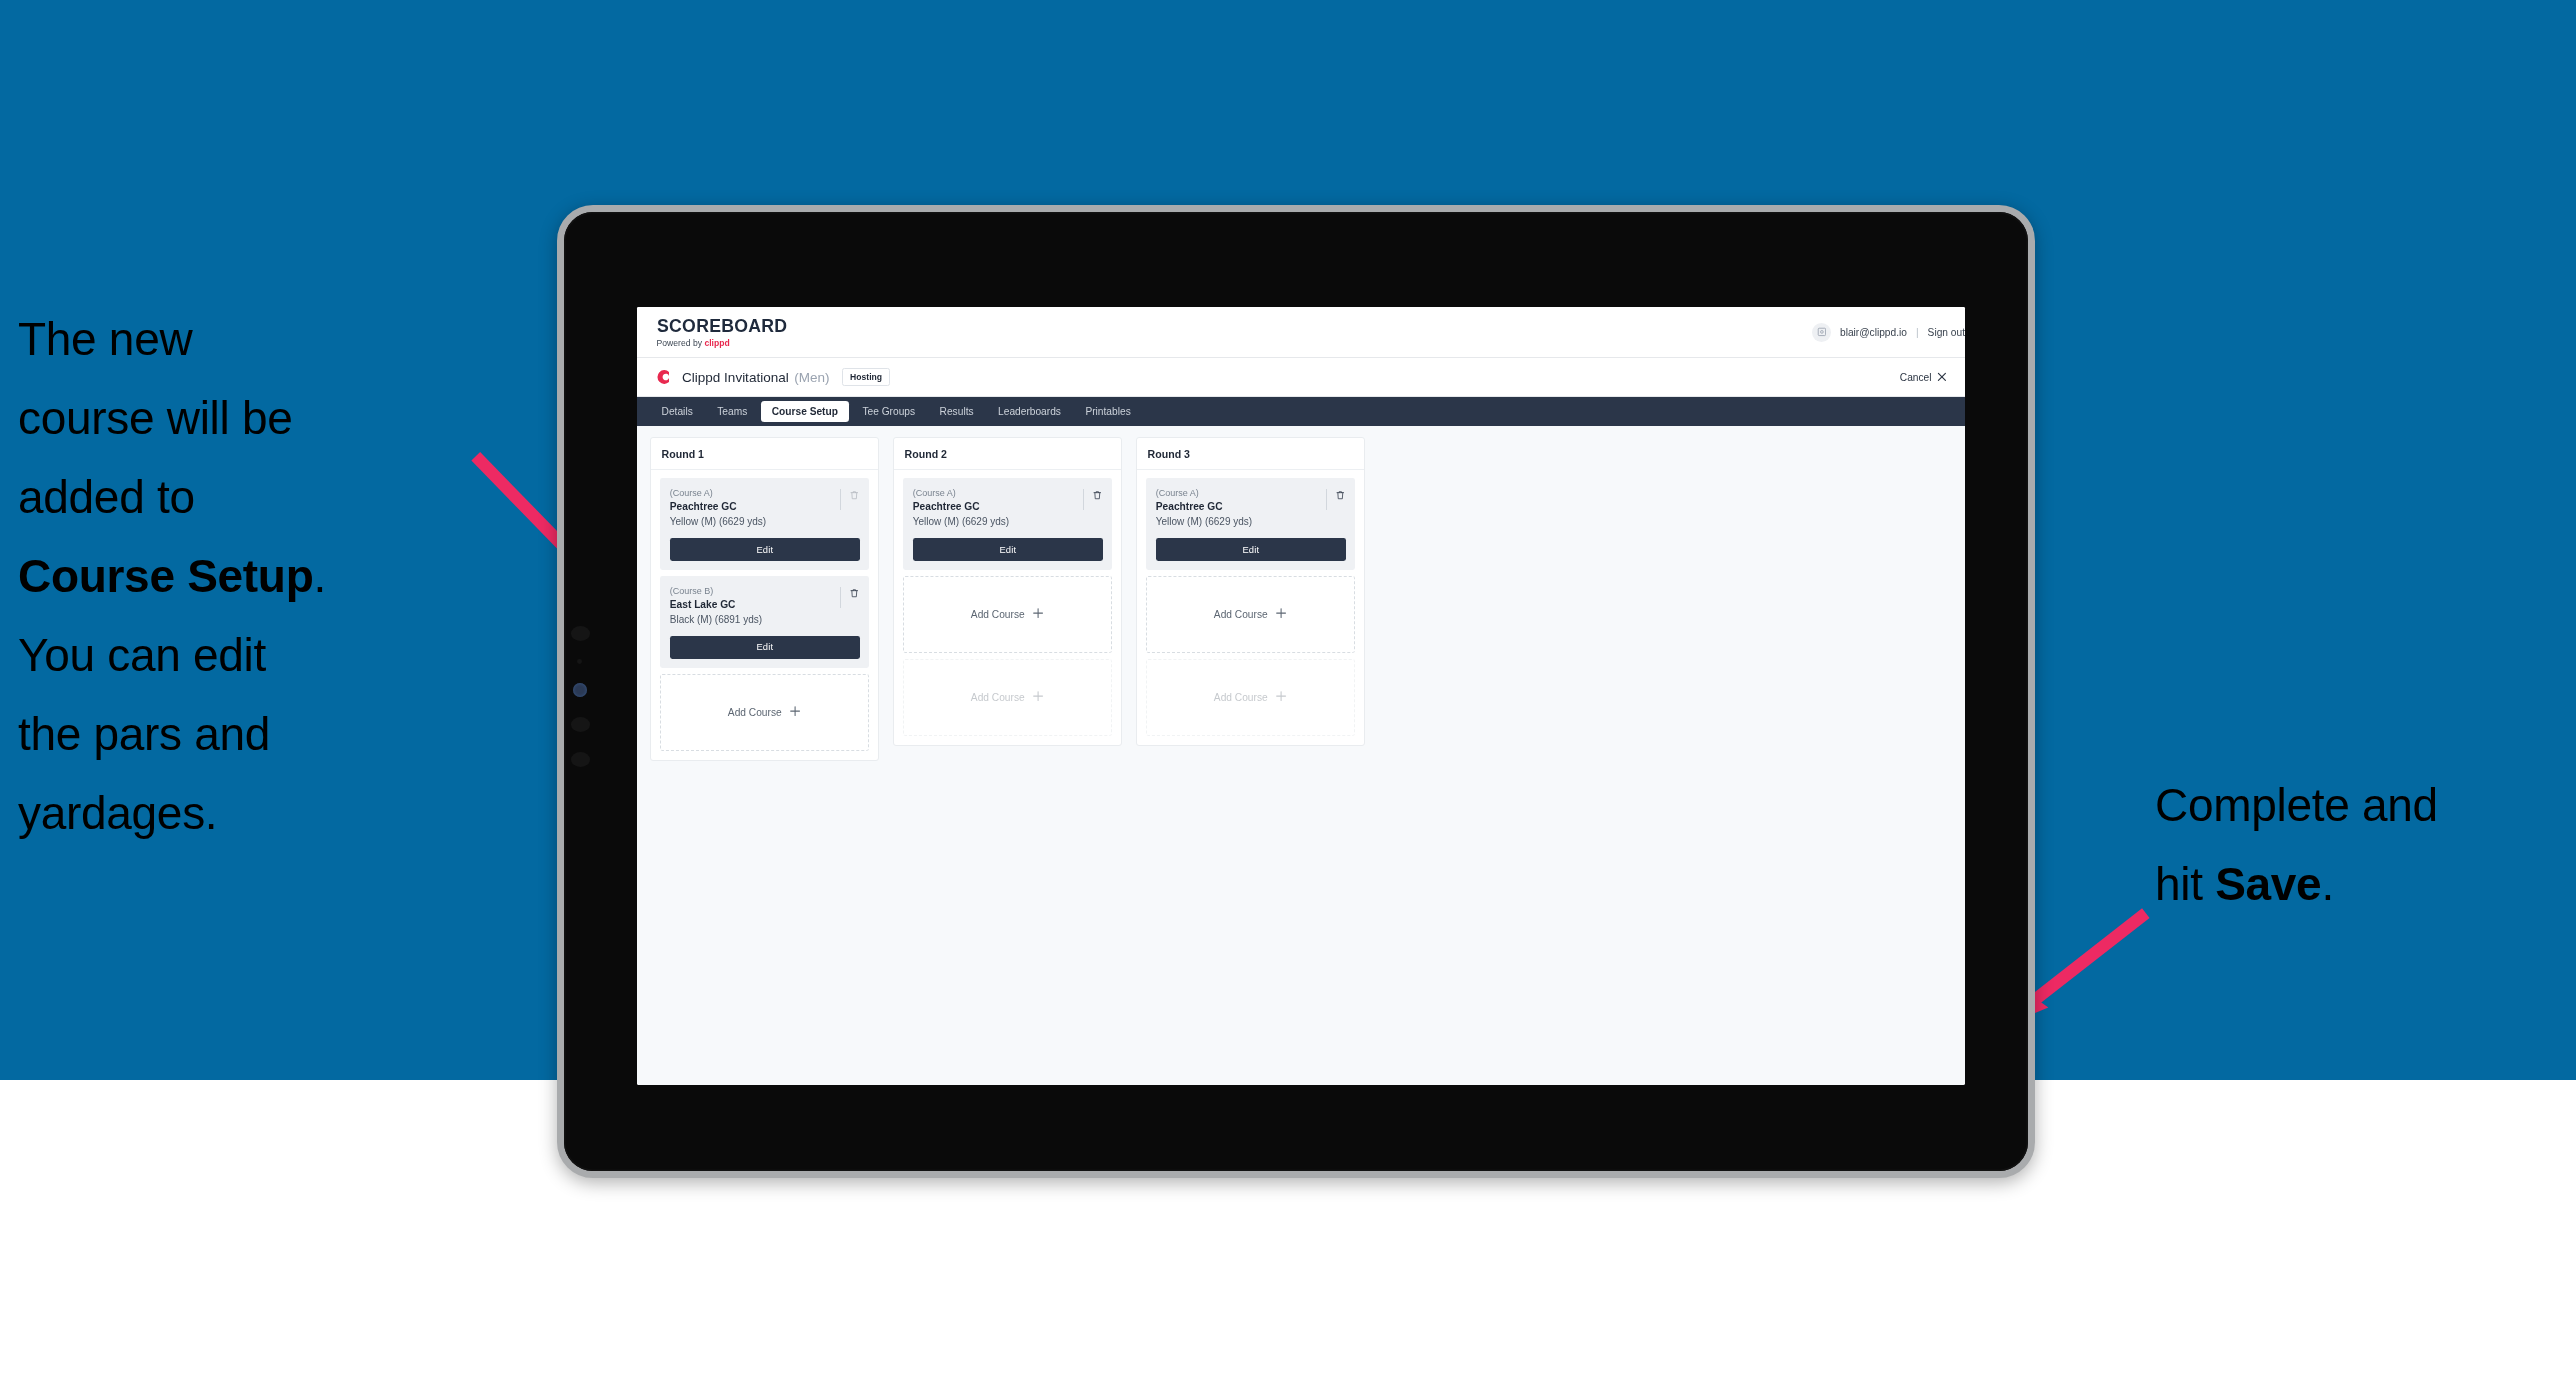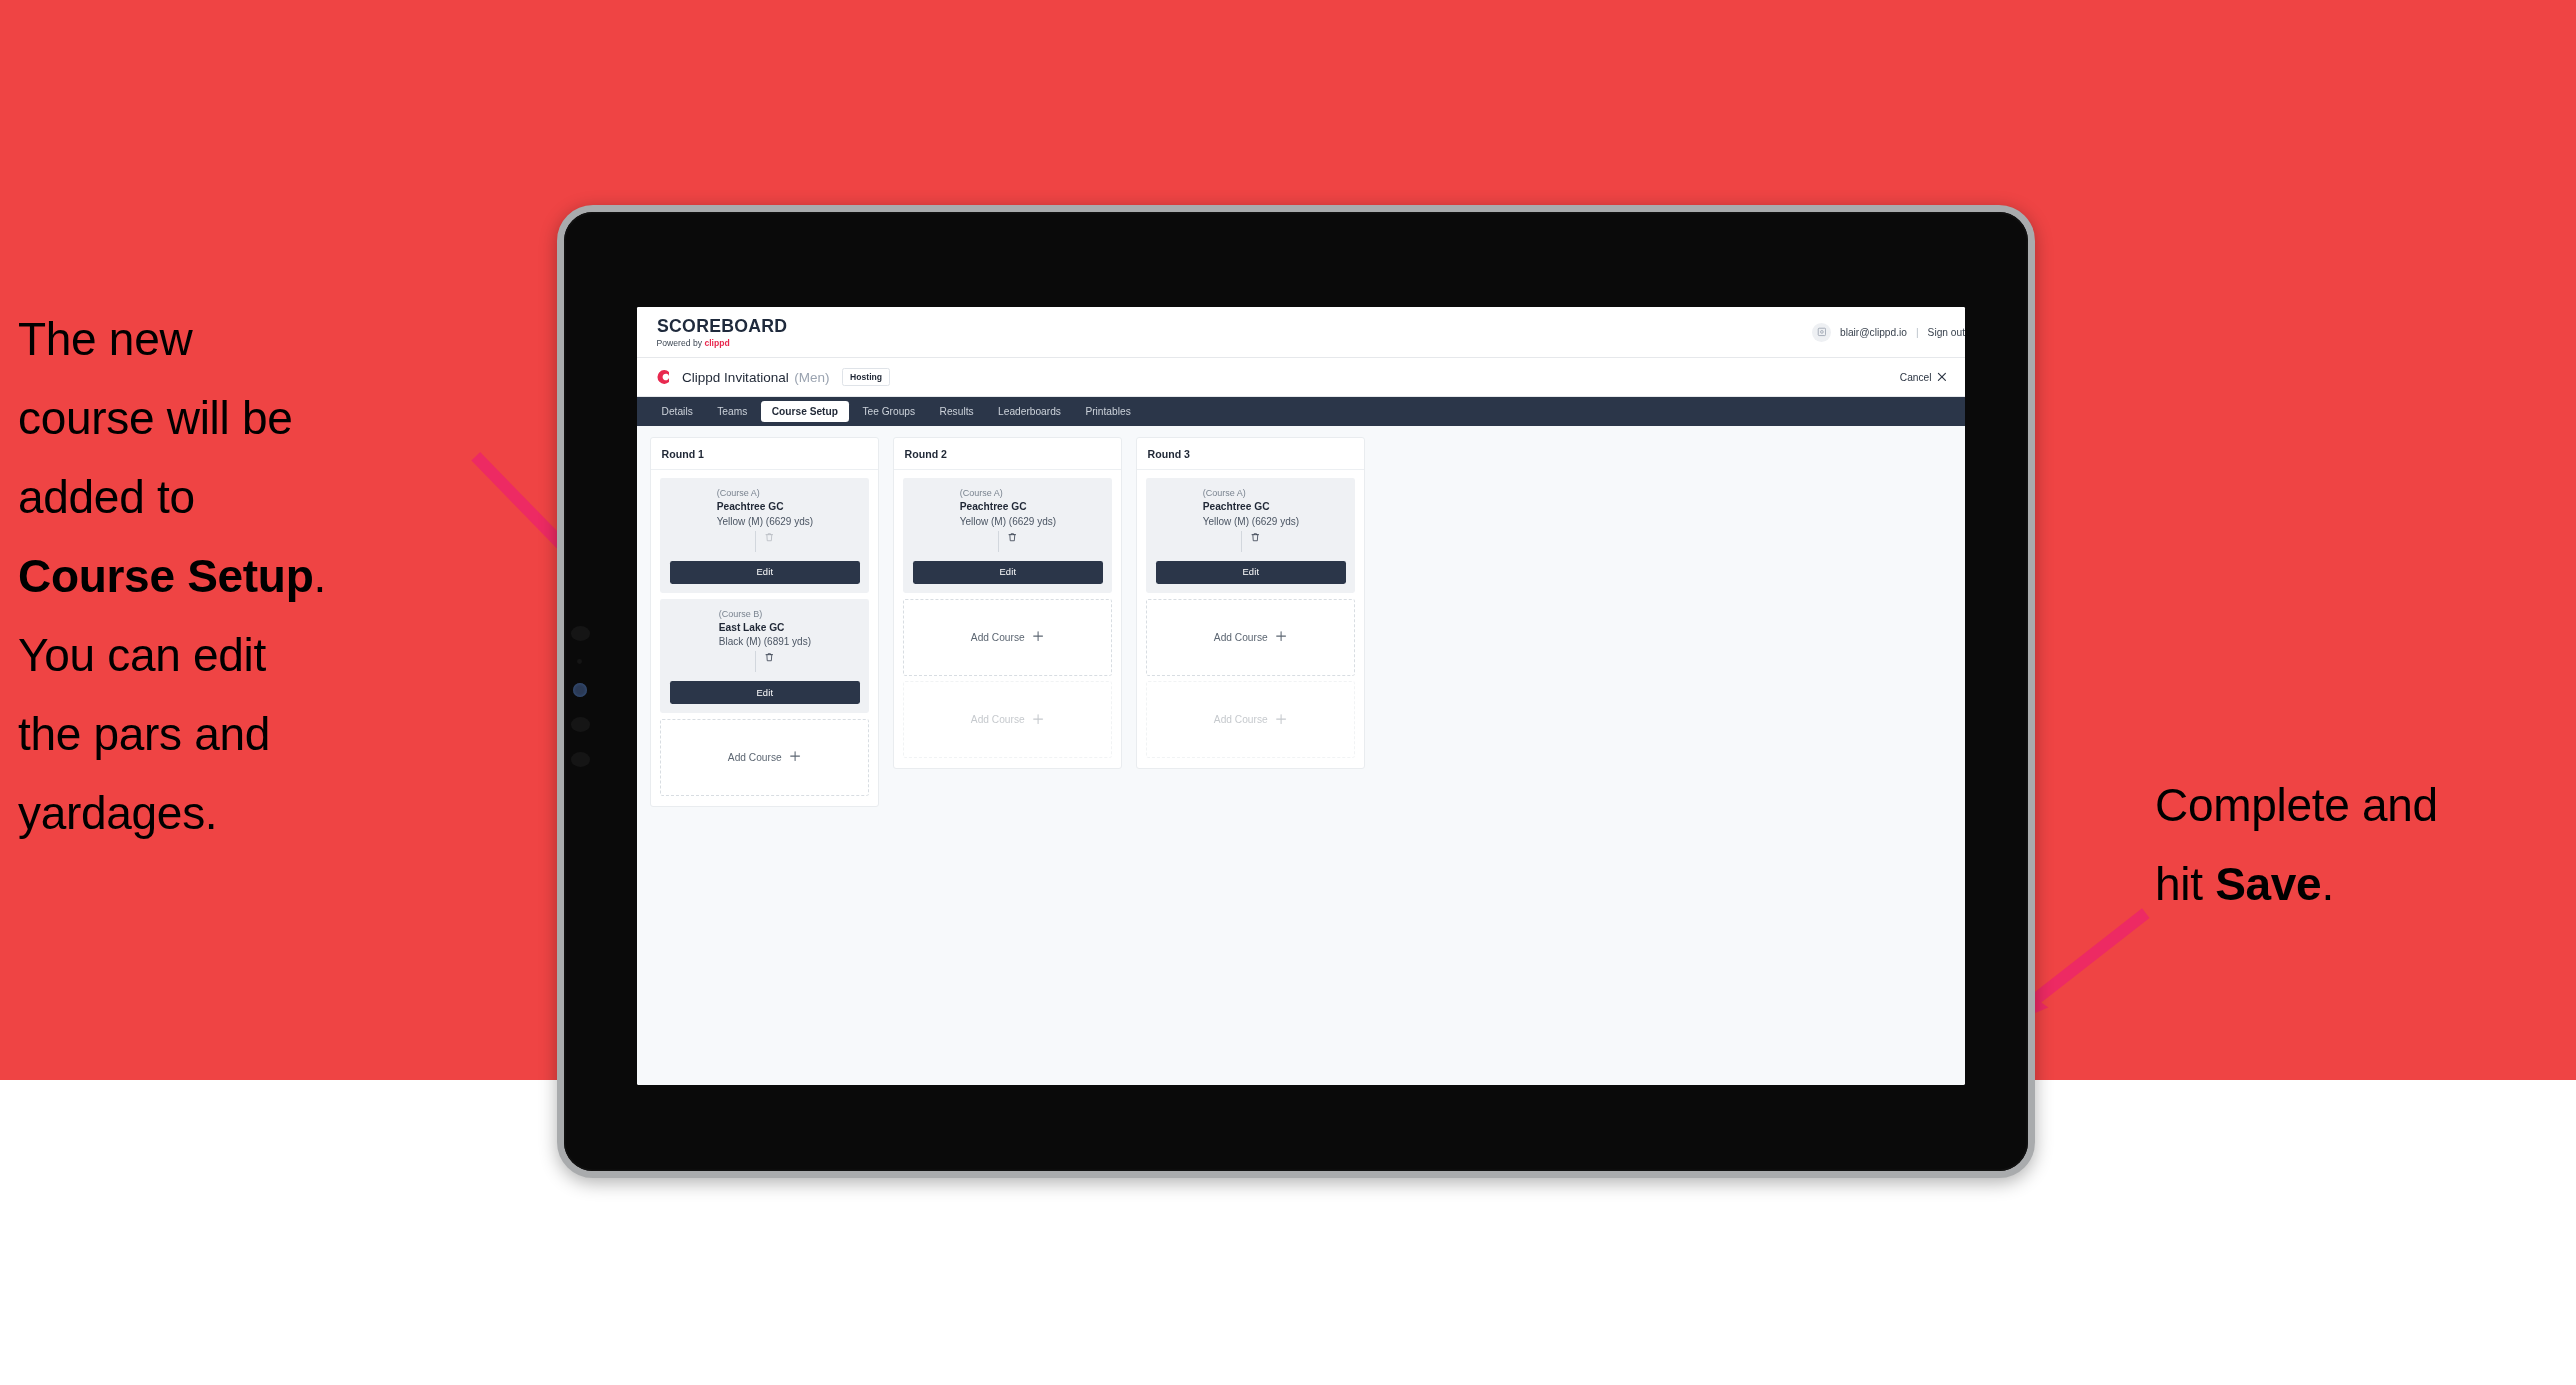--- a/index.html
+++ b/index.html
@@ -2,21 +2,21 @@
 <html style="font-size:13px"><head>
 <meta charset="utf-8">
 <style>
   * { box-sizing: border-box; margin: 0; padding: 0; }
   html, body {
     width: 2576px; height: 1386px;
     background: #ffffff;
     font-family: "Liberation Sans", sans-serif;
     overflow: hidden;
   }
-  #stage { position: relative; width: 2576px; height: 1080px; background:#ef4444; }
+  #stage { position: relative; width: 2576px; height: 1080px; background:#0369a1; }
 
   
   .annot {
     position: absolute;
     color: #000;
     font-family: "Liberation Sans", sans-serif;
     font-weight: 400;
     letter-spacing: -0.3px;
   }
   #annot-left {
@@ -149,21 +149,21 @@
   .round-head{
     padding:9.8px 10.6px 9px 10.6px; font-size:10.6px; color:#1f2735; font-weight:600;
     border-bottom:0.8px solid #eceff2;
   }
   .round-body{ padding:8.2px 9px 9.8px 9px; display:flex; flex-direction:column; gap:5.7px; }
 
   .course-card{
     background:#eff1f4; border-radius:2.4px; padding:9px 9px 9px 9.8px;
     position:relative;
   }
-  .cc-top{ display:flex; align-items:center;flex-direction:column; }
+  .cc-top{ display:flex; align-items:flex-start; }
   .cc-texts{ flex:1 1 auto; min-width:0; }
   .cc-label{ font-size:9px; color:#79838f; line-height:13px; }
   .cc-name{ font-size:10.2px; color:#1f2735; font-weight:700; line-height:14.7px; }
   .cc-tee{ font-size:10px; color:#4b5563; line-height:14px; }
   .cc-actions{ display:flex; align-items:flex-start; gap:8.2px; padding-top:1.6px; }
   .vdiv{ width:0.8px; height:21px; background:#d2d7dd; }
   .trash{ cursor:pointer; color:#3b4452; }
   .trash.disabled{ opacity:0.30; cursor:default; }
   .edit-btn{
     margin-top:9px; background:#2b3649; color:#fff; text-align:center;

